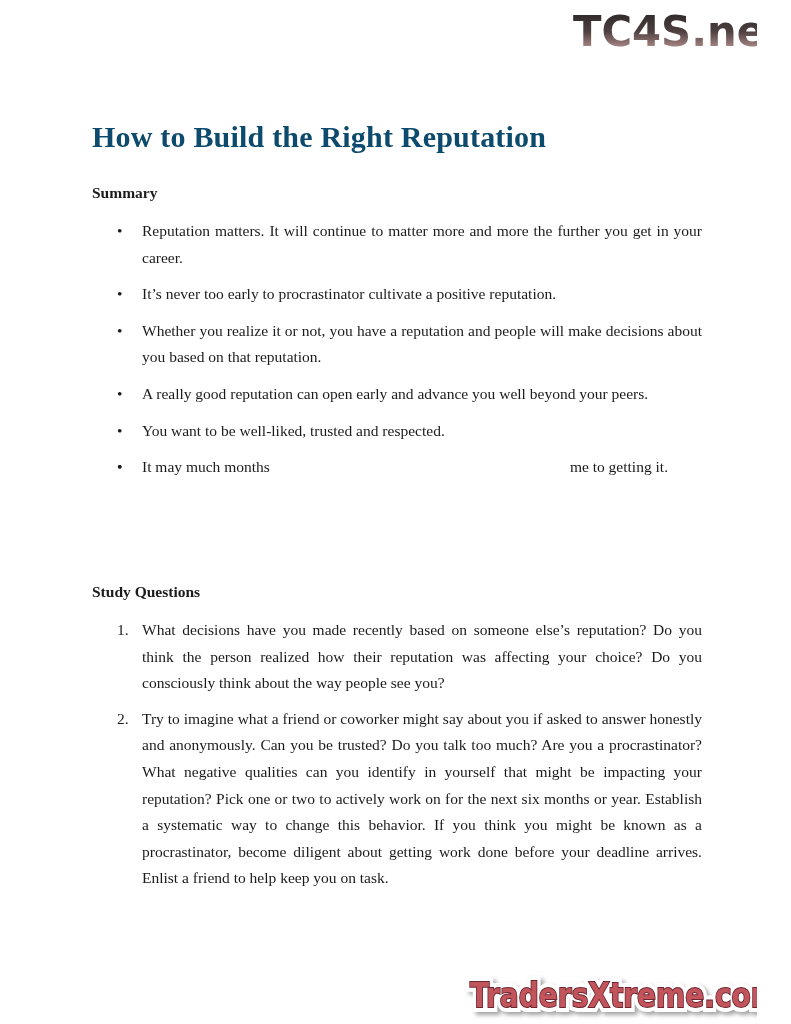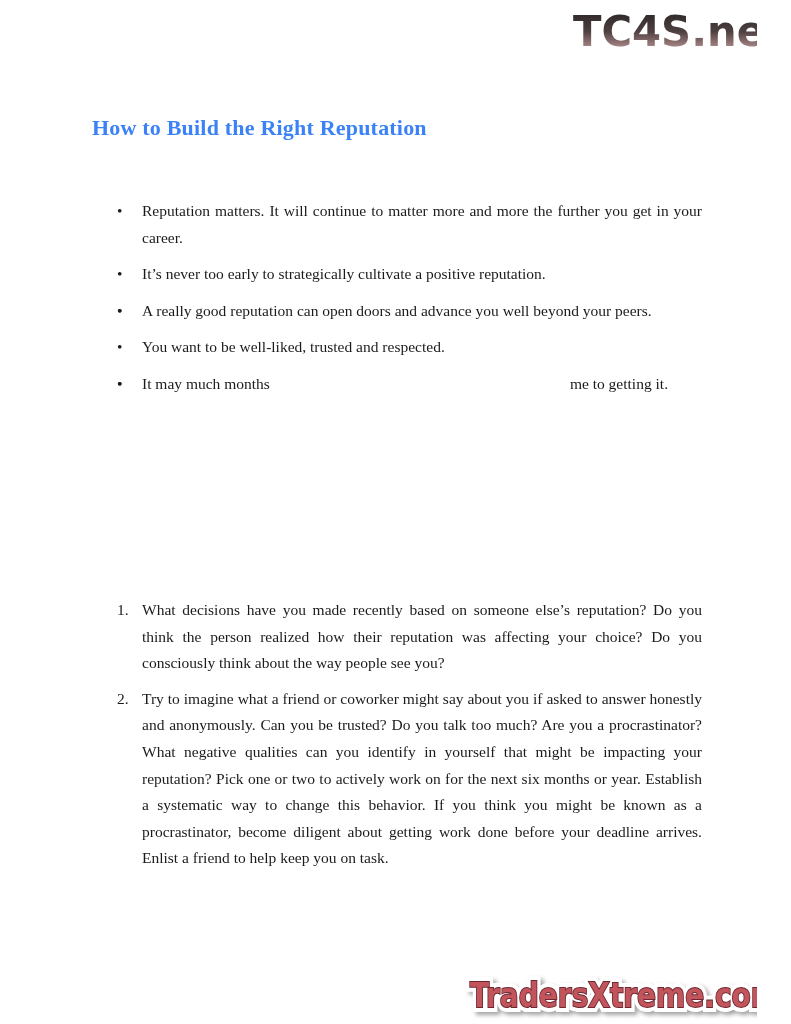--- a/index.html
+++ b/index.html
@@ -18,23 +18,23 @@
     position: absolute;
     left: 568px;
     top: 4px;
   }
 
   
   .doc-title {
     position: absolute;
     left: 92px;
     top: 100px;
-    font-size: 22px;
+    font-size: 30px;
     font-weight: bold;
-    color: #3b82f6;
+    color: #0c4a6e;
     letter-spacing: 0.2px;
   }
 
   .section { position: absolute; left: 92px; width: 610px; }
   .section-summary { top: 183px; }
   .section-study   { top: 582px; }
 
   .section-heading {
     font-size: 15.5px;
     font-weight: bold;
@@ -96,51 +96,54 @@
           <stop offset="1" stop-color="#e3d6d6"></stop>
         </linearGradient>
       </defs>
       <text x="111" y="42" text-anchor="middle" font-family="DejaVu Sans, sans-serif" font-weight="bold" font-size="42" textLength="212" lengthAdjust="spacingAndGlyphs" fill="url(#g-tc4s)">TC4S.net</text>
     </svg>
   </div>
 
   <h1 class="doc-title">How to Build the Right Reputation</h1>
 
   <div class="section section-summary">
+    <div class="section-heading">Summary</div>
     <ul class="bullets">
       <li>
         <span class="bullet-dot">•</span>
         <span>Reputation matters. It will continue to matter more and more the further you get in your career.</span>
       </li>
       <li>
         <span class="bullet-dot">•</span>
-        <span>It’s never too early to strategically cultivate a positive reputation.</span>
+        <span>It’s never too early to procrastinator cultivate a positive reputation.</span>
       </li>
       <li>
         <span class="bullet-dot">•</span>
+        <span>Whether you realize it or not, you have a reputation and people will make decisions about you based on that reputation.</span>
       </li>
       <li>
         <span class="bullet-dot">•</span>
-        <span>A really good reputation can open doors and advance you well beyond your peers.</span>
+        <span>A really good reputation can open early and advance you well beyond your peers.</span>
       </li>
       <li>
         <span class="bullet-dot">•</span>
         <span>You want to be well-liked, trusted and respected.</span>
       </li>
       <li>
         <span class="bullet-dot">•</span>
       </li>
       <li class="partial">
         <span class="bullet-dot">•</span>
         <span>It may much months</span><span class="wm-gap"></span><span>me to getting it.</span>
       </li>
     </ul>
   </div>
 
   <div class="section section-study">
+    <div class="section-heading">Study Questions</div>
     <ol class="questions">
       <li>
         <span class="q-num">1.</span>
         <span>What decisions have you made recently based on someone else’s reputation? Do you think the person realized how their reputation was affecting your choice? Do you consciously think about the way people see you?</span>
       </li>
       <li>
         <span class="q-num">2.</span>
         <span>Try to imagine what a friend or coworker might say about you if asked to answer honestly and anonymously. Can you be trusted? Do you talk too much? Are you a procrastinator? What negative qualities can you identify in yourself that might be impacting your reputation? Pick one or two to actively work on for the next six months or year. Establish a systematic way to change this behavior. If you think you might be known as a procrastinator, become diligent about getting work done before your deadline arrives. Enlist a friend to help keep you on task.</span>
       </li>
     </ol>

